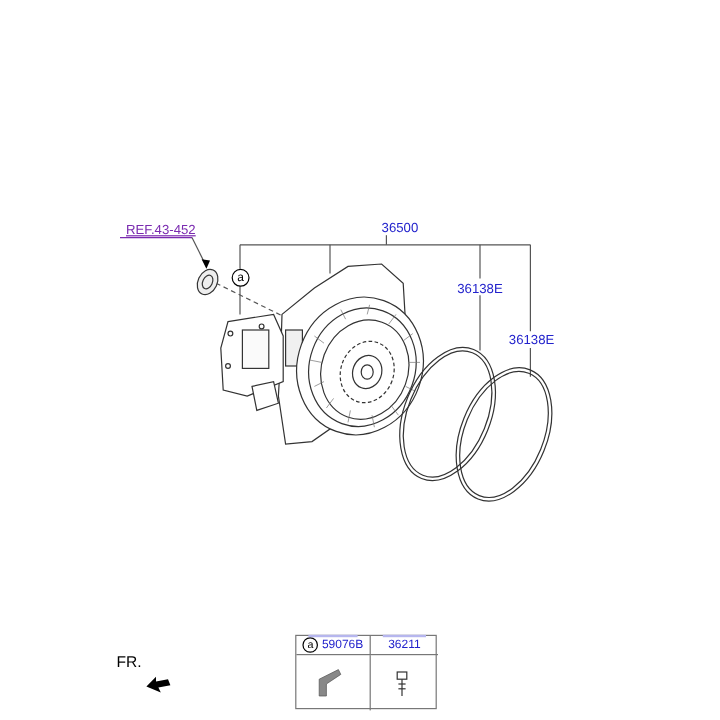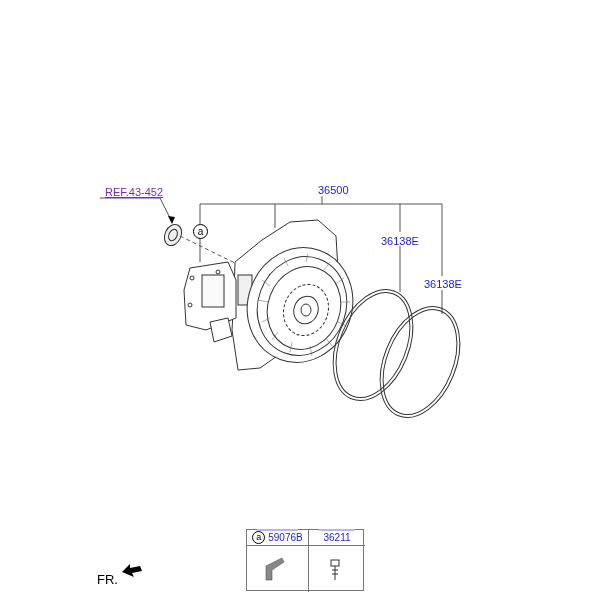--- a/index.html
+++ b/index.html
@@ -1,20 +1,20 @@
 <!DOCTYPE html>
 <html><head>
 <meta charset="utf-8">
 <style>
   html, body { margin: 0; padding: 0; background: #ffffff; }
   body { width: 600px; height: 600px; position: relative; overflow: hidden; font-family: "Liberation Sans", sans-serif; }
   .canvas { position: absolute; left: 0; top: 0; width: 600px; height: 600px; }
   .lbl { position: absolute; font-size: 11px; color: #2222cc; white-space: nowrap; line-height: 12px; }
   .ref { color: #7a2ab0; text-decoration: underline; text-decoration-color: #7a2ab0; }
-  .fr { position: absolute; left: 97px; top: 572px; font-size: 13px; color: #000; }
+  .fr { position: absolute; left: 97px; top: 544px; font-size: 13px; color: #000; }
   .tbl { position: absolute; left: 246px; top: 529px; width: 118px; height: 62px; border: 1px solid #777; box-sizing: border-box; display: grid; grid-template-columns: 62px 56px; grid-template-rows: 16px 46px; }
   .cell { border-right: 1px solid #777; border-bottom: 1px solid #777; box-sizing: border-box; position: relative; }
   .cell:nth-child(2n) { border-right: none; }
   .cell.bottom { border-bottom: none; }
   .hdr { display: flex; align-items: center; justify-content: center; font-size: 10px; color: #2222cc; gap: 3px; }
   .hdr::before { content: ""; position: absolute; top: -1px; left: 10px; right: 10px; height: 2px; background: #b6b6ee; }
   .circ { display: inline-flex; width: 11px; height: 11px; border: 1px solid #000; border-radius: 50%; font-size: 9px; color: #000; align-items: center; justify-content: center; line-height: 1; }
   .callout-a { position: absolute; left: 193px; top: 224px; width: 13px; height: 13px; border: 1px solid #000; border-radius: 50%; background: #fff; font-size: 10px; color: #000; display: flex; align-items: center; justify-content: center; }
 </style>
 </head>

